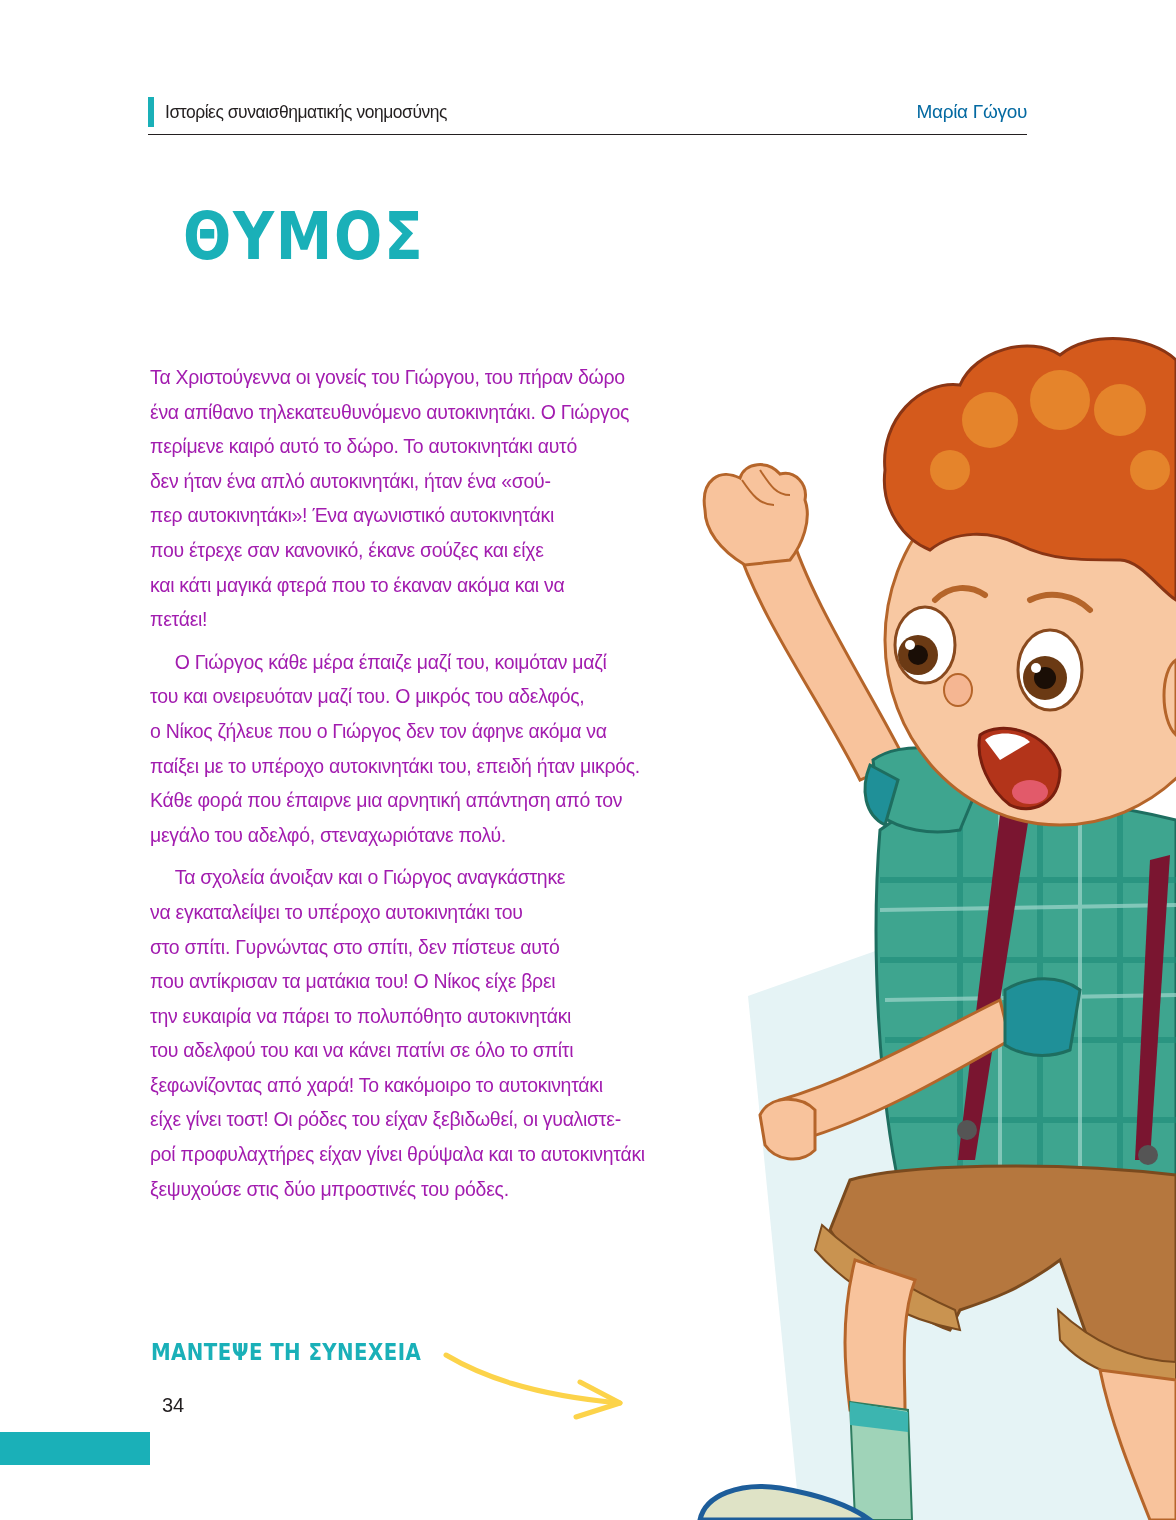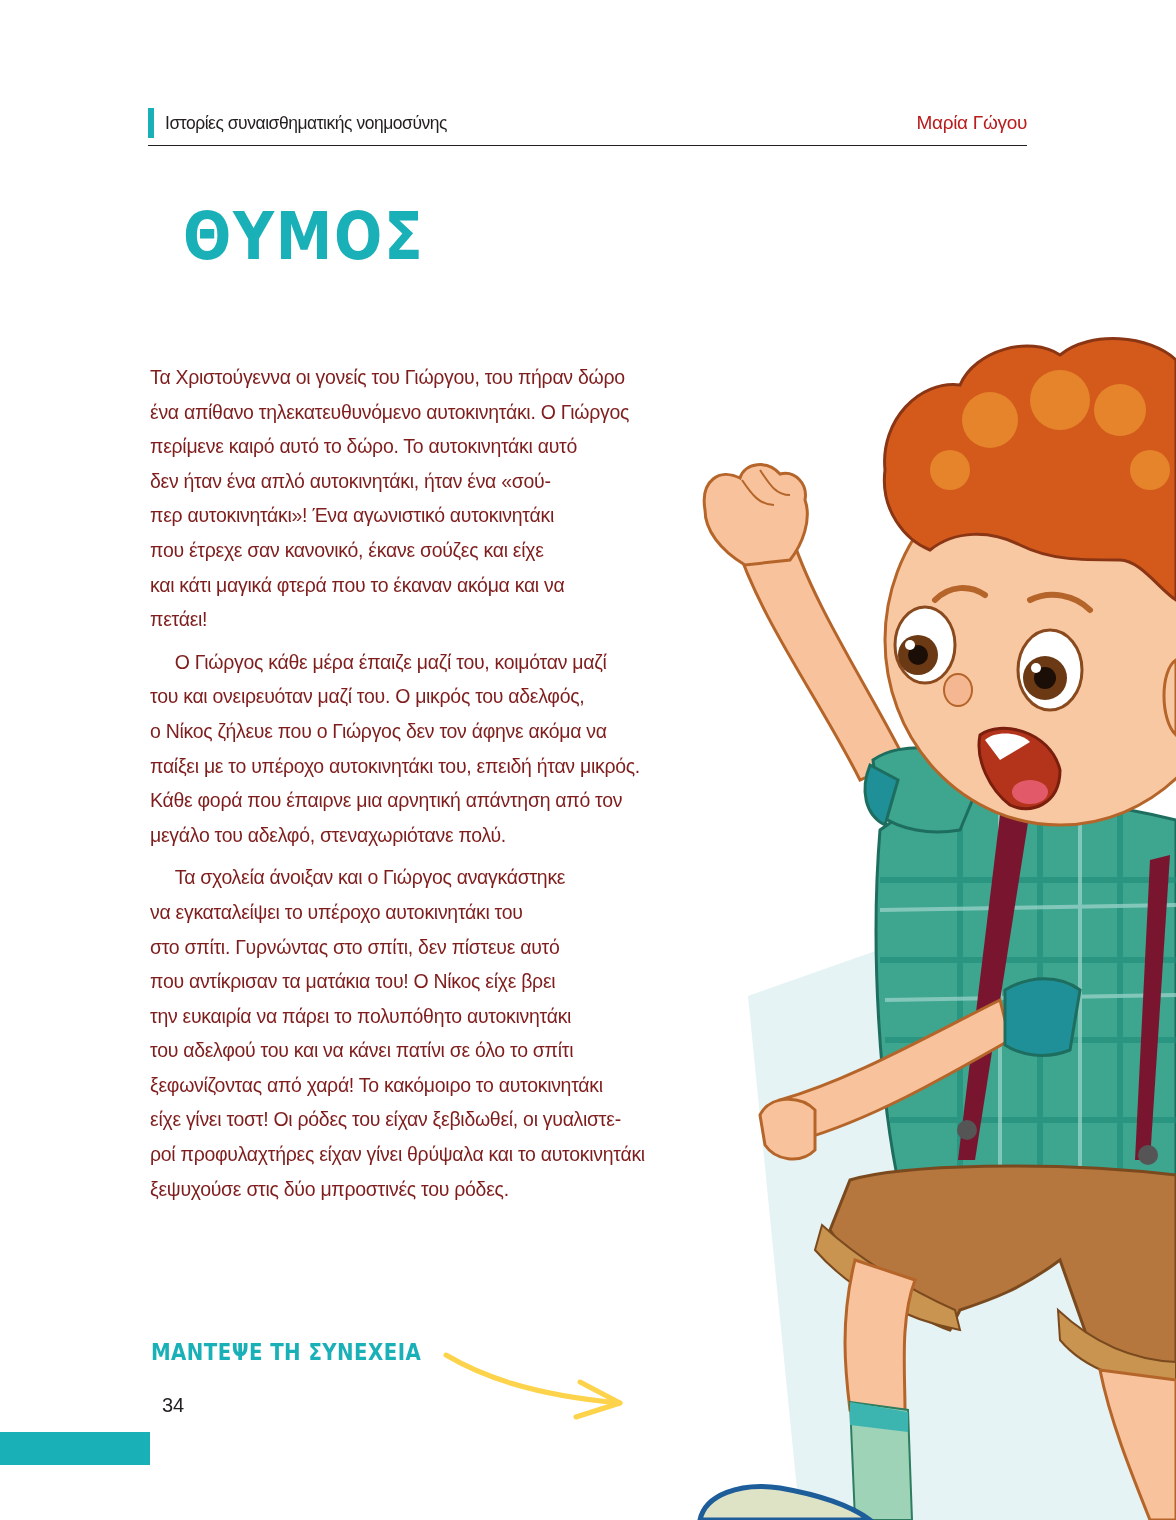--- a/index.html
+++ b/index.html
@@ -3,52 +3,52 @@
 <meta charset="utf-8">
 <style>
   html, body { margin: 0; padding: 0; }
   body {
     width: 1176px; height: 1520px; position: relative; overflow: hidden;
     background: #ffffff;
     font-family: "Liberation Sans", "DejaVu Sans", sans-serif;
     color: #231f20;
   }
   .header {
-    position: absolute; left: 148px; top: 108px; width: 879px; height: 37px;
+    position: absolute; left: 148px; top: 97px; width: 879px; height: 37px;
     border-bottom: 1px solid #231f20;
   }
   .header-bar {
     position: absolute; left: 0; top: 0; width: 6px; height: 30px;
     background: #1ab0b8;
   }
   .header-left {
     position: absolute; left: 17px; top: 4px;
     font-size: 19px; letter-spacing: -0.5px; color: #231f20;
     transform: scaleX(0.92); transform-origin: left center;
   }
   .header-right {
     position: absolute; right: 0; top: 4px;
-    font-size: 19px; letter-spacing: -0.3px; color: #b91c1c;
+    font-size: 19px; letter-spacing: -0.3px; color: #0369a1;
   }
   .title {
     position: absolute; left: 183px; top: 198px;
     font-family: "DejaVu Sans", sans-serif;
     font-weight: bold; font-size: 66px; color: #1ab0b8;
     letter-spacing: 2px;
     transform: scaleX(0.86); transform-origin: left center;
   }
   .bg-shape {
     position: absolute; left: 0; top: 0; width: 1176px; height: 1520px;
   }
   .illustration {
     position: absolute; left: 0; top: 0; width: 1176px; height: 1520px;
   }
   .body-text {
     position: absolute; left: 150px; top: 360px; width: 640px;
-    font-size: 20.5px; line-height: 34.6px; color: #7f1d1d;
+    font-size: 20.5px; line-height: 34.6px; color: #a21caf;
     letter-spacing: -0.3px;
   }
   .body-text .line { display: block; white-space: nowrap;
     transform: scaleX(0.95); transform-origin: left center; }
   .body-text .para { margin-bottom: 8px; }
   .body-text .indent { padding-left: 26px; }
   .cta {
     position: absolute; left: 151px; top: 1339px;
     font-family: "DejaVu Sans", sans-serif; font-weight: bold;
     font-size: 23px; color: #1ab0b8; letter-spacing: 0.5px;

